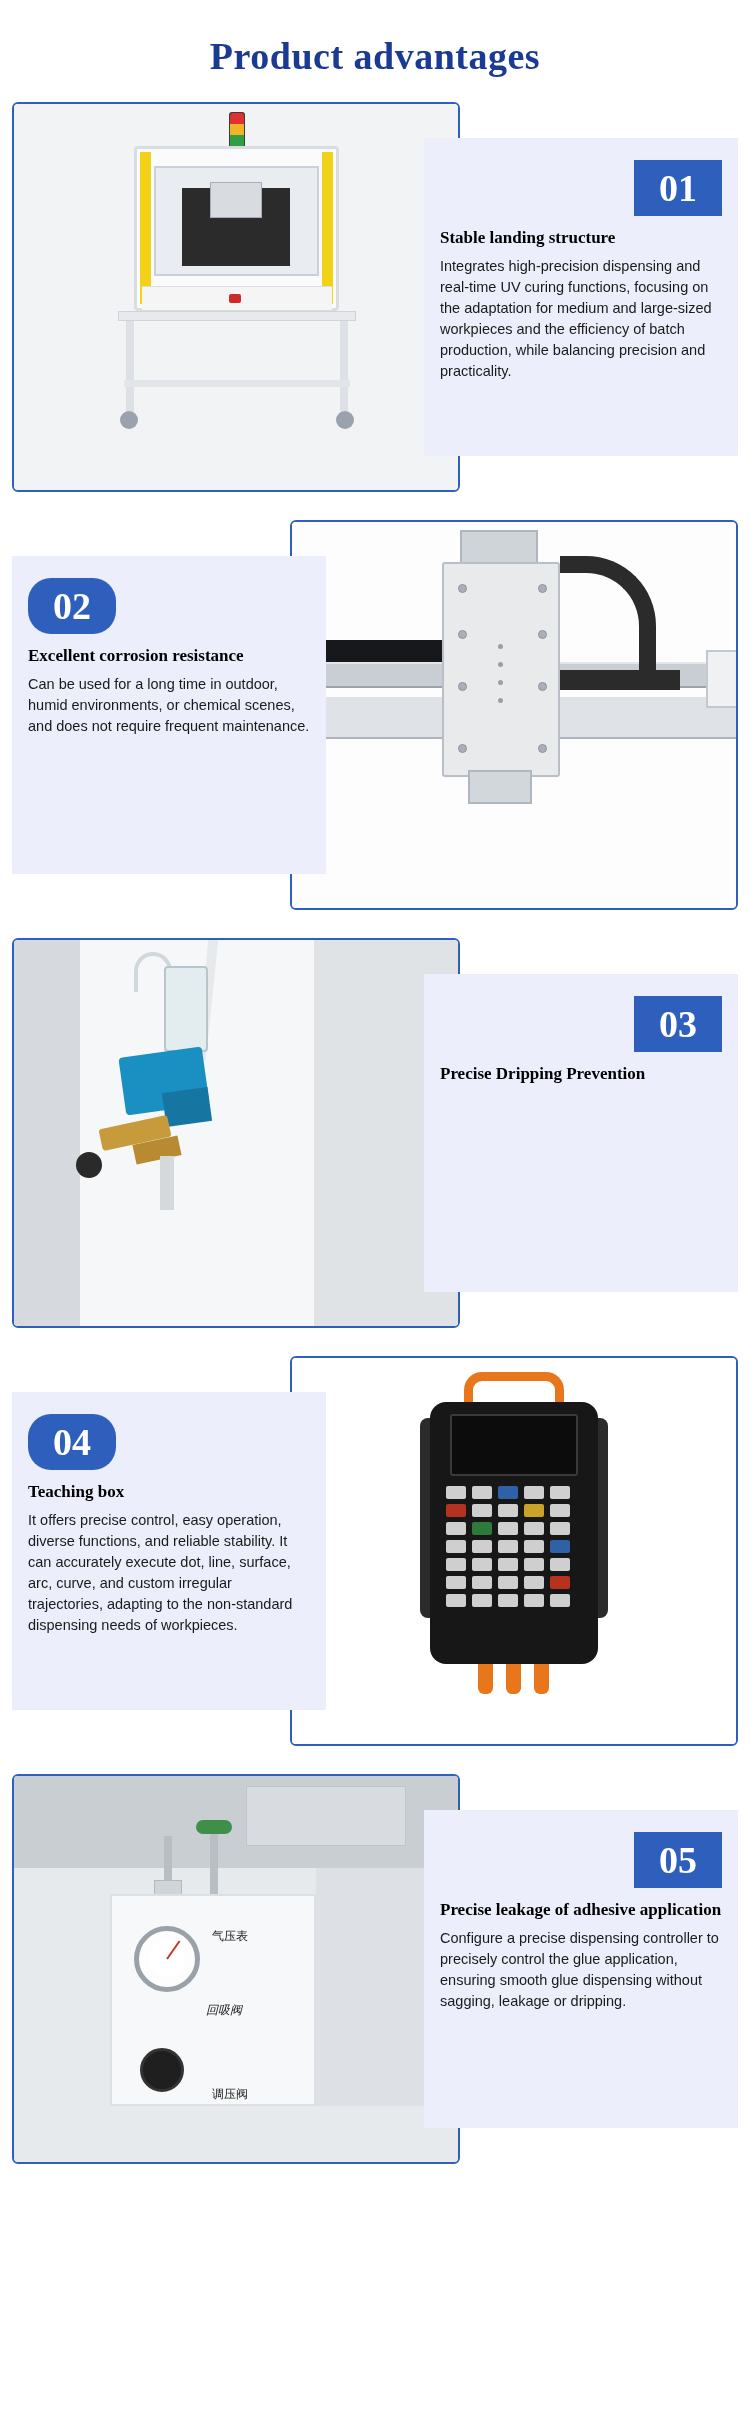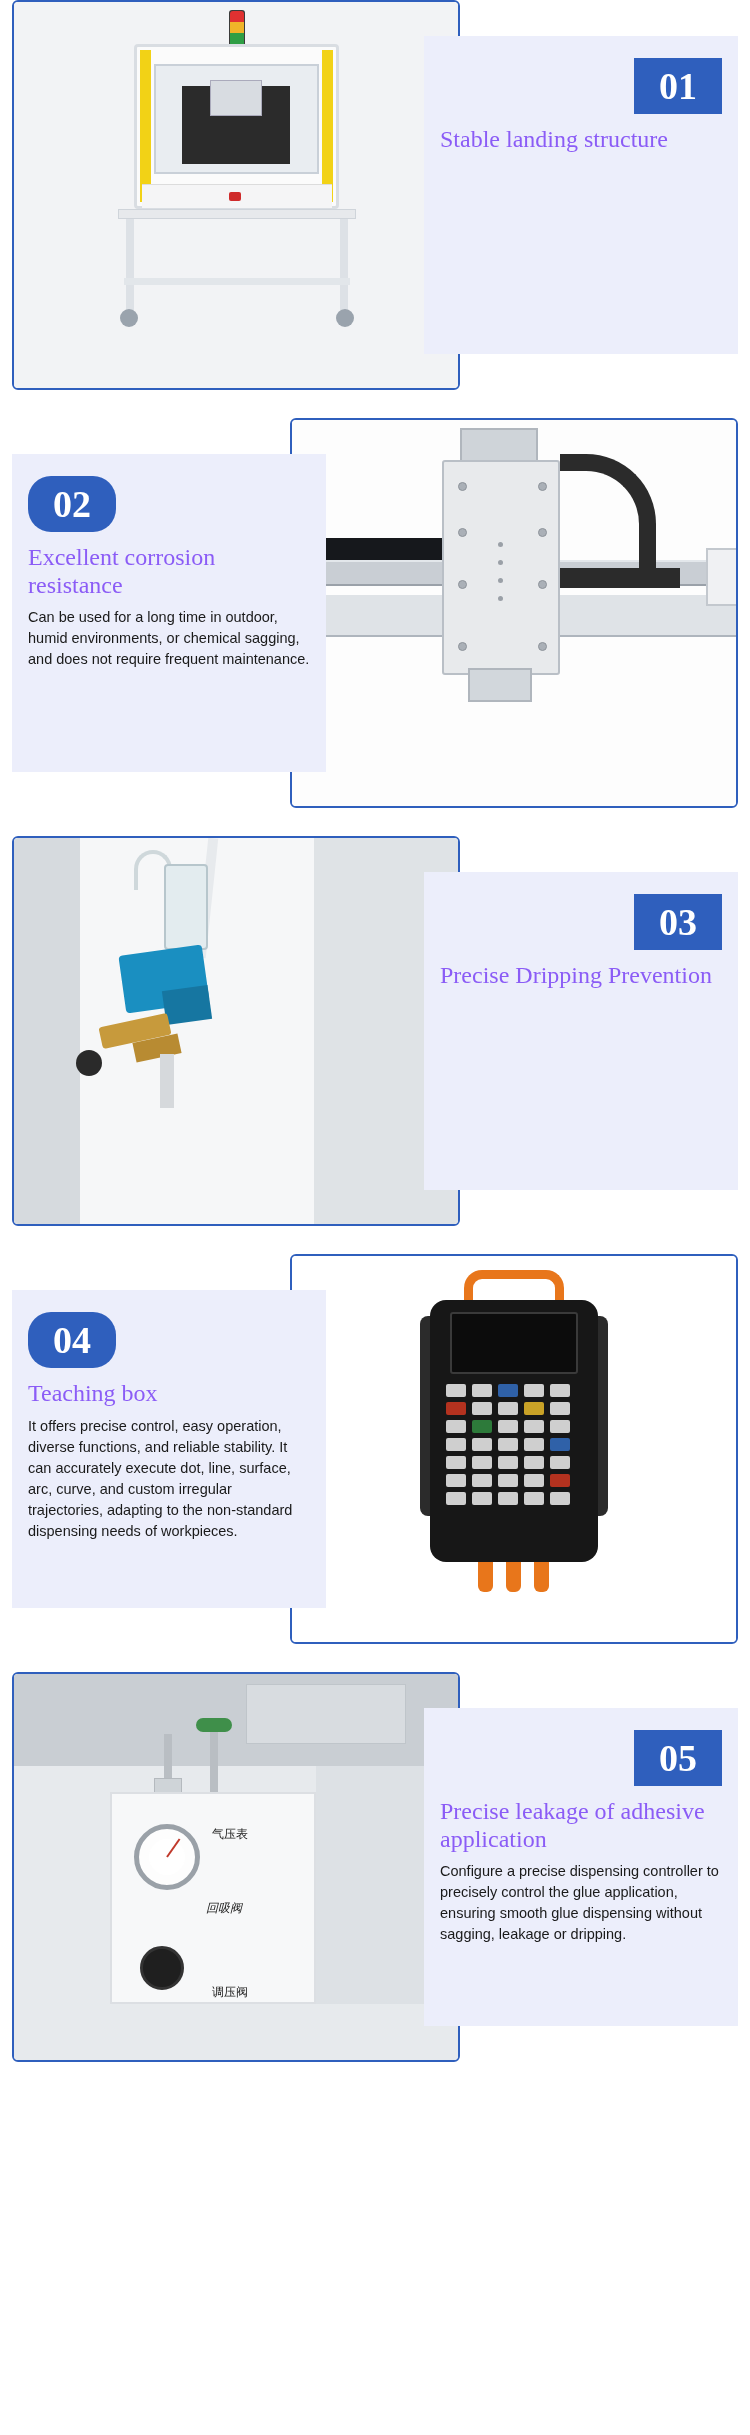--- a/index.html
+++ b/index.html
@@ -69,23 +69,23 @@
     height: 56px;
     line-height: 56px;
     text-align: center;
     font-family: "Liberation Serif", serif;
     margin-bottom: 12px;
   }
   .txt-panel.align-right .num-badge { align-self: flex-end; }
   .txt-panel.align-left .num-badge { align-self: flex-start; border-radius: 23px; }
 
   .item-title {
-    color: #8b5cf6;
-    font-size: 24px;
-    font-weight: normal;
+    color: #000000;
+    font-size: 17px;
+    font-weight: bold;
     line-height: 1.15;
     margin-bottom: 8px;
     font-family: "Liberation Serif", serif;
   }
   .item-desc {
     color: #1a1a1a;
     font-size: 14.5px;
     line-height: 1.45;
   }
 
@@ -173,20 +173,21 @@
   .m5-pipe2 { position:absolute; left:196px; top:52px; width:8px; height:68px; background:#b9bec3; }
   .m5-green { position:absolute; left:182px; top:44px; width:36px; height:14px; background:#3f8f4a; border-radius:7px; }
   .m5-fit { position:absolute; left:140px; top:104px; width:28px; height:18px; background:#cfd4d8; border:1px solid #b4b9be; }
   .m5-right { position:absolute; left:302px; top:92px; width:146px; height:238px; background:#dde1e5; }
 </style>
 </head>
 <body>
 
 <div class="page">
 
+  <div class="page-title">Product advantages</div>
 
   <div class="rows">
 
     <div class="row">
       <div class="img-panel">
         <div class="ill">
           <div class="m1-bg"></div>
           <div class="m1-tower"></div>
             <div class="m1-t1"></div>
             <div class="m1-t2"></div>
@@ -204,20 +205,21 @@
           <div class="m1-legL"></div>
             <div class="m1-legR"></div>
           <div class="m1-shelf"></div>
           <div class="m1-wheelL"></div>
             <div class="m1-wheelR"></div>
         </div>
       </div>
       <div class="txt-panel align-right">
         <div class="num-badge">01</div>
         <div class="item-title">Stable landing structure</div>
+        <div class="item-desc">Integrates high-precision dispensing and real-time UV curing functions, focusing on the adaptation for medium and large-sized workpieces and the efficiency of batch production, while balancing precision and practicality.</div>
       </div>
     </div>
 
     <div class="row rev">
       <div class="img-panel">
         <div class="ill">
           <div class="m2-bg"></div>
           <div class="m2-dark"></div>
           <div class="m2-rail"></div>
           <div class="m2-rail2"></div>
@@ -237,21 +239,21 @@
           <div class="m2-scr" style="left:246px; top:222px;"></div>
           <div class="m2-dot" style="left:206px; top:122px;"></div>
           <div class="m2-dot" style="left:206px; top:140px;"></div>
           <div class="m2-dot" style="left:206px; top:158px;"></div>
           <div class="m2-dot" style="left:206px; top:176px;"></div>
         </div>
       </div>
       <div class="txt-panel align-left">
         <div class="num-badge">02</div>
         <div class="item-title">Excellent corrosion resistance</div>
-        <div class="item-desc">Can be used for a long time in outdoor, humid environments, or chemical sagging, and does not require frequent maintenance.</div>
+        <div class="item-desc">Can be used for a long time in outdoor, humid environments, or chemical scenes, and does not require frequent maintenance.</div>
       </div>
     </div>
 
     <div class="row">
       <div class="img-panel">
         <div class="ill">
           <div class="m3-bg"></div>
           <div class="m3-panelL"></div>
           <div class="m3-white"></div>
           <div class="m3-panelR"></div>

